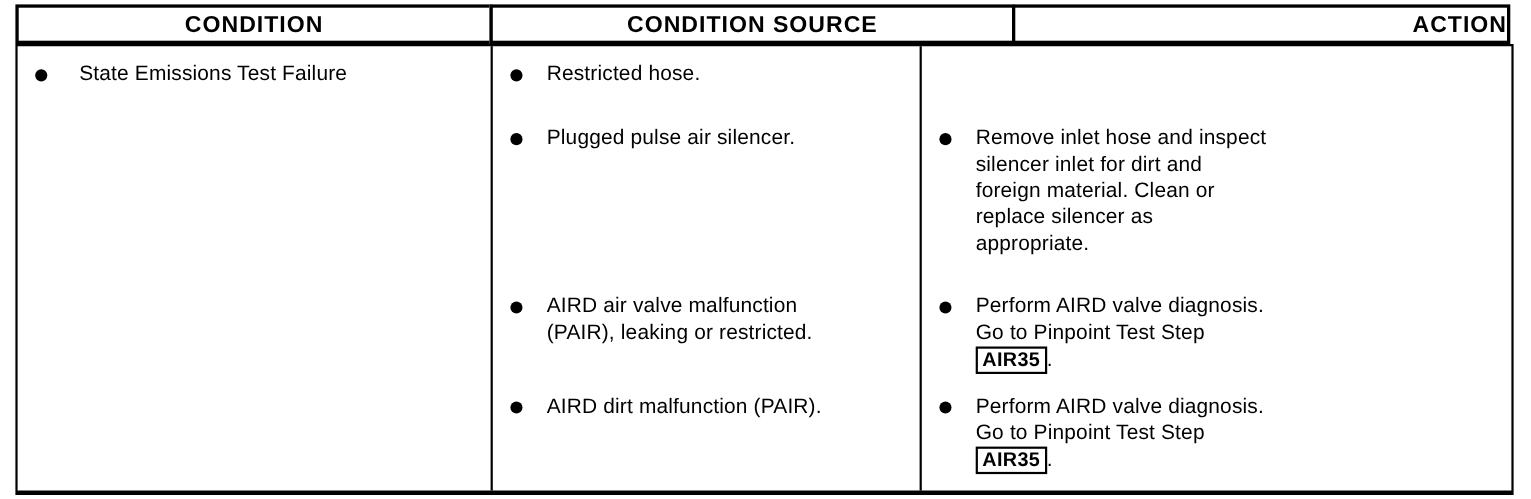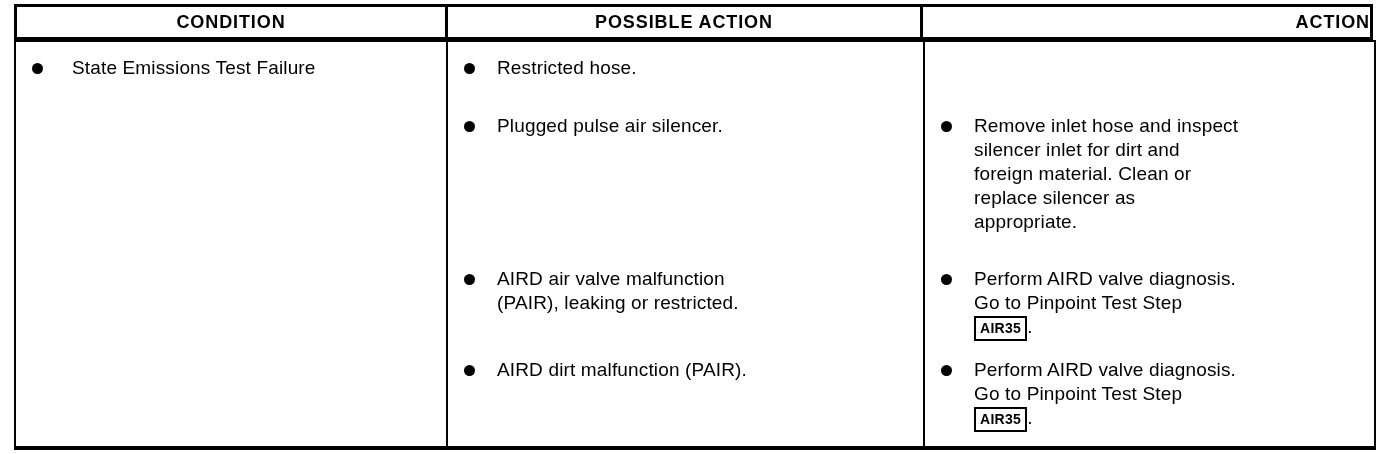--- a/index.html
+++ b/index.html
@@ -40,21 +40,21 @@
     align-items: center;
     justify-content: center;
     background: #fff;
     height: 36px;
   }
   .header-cell.c1 { width: 434px; }
   .header-cell.c2 { width: 478px; margin-left: -3px; }
   .header-cell.c3 { width: 453px; margin-left: -3px; justify-content: flex-end; }
 
   .header-text {
-    font-size: 18px;
+    font-size: 21px;
     font-weight: bold;
     letter-spacing: 0.9px;
     line-height: 1;
     white-space: nowrap;
   }
 
   
   .body-row {
     position: absolute;
     left: 14px;
@@ -67,21 +67,21 @@
     border-right: 2px solid #000;
     border-bottom: 4px solid #000;
     border-top: 2px solid #000;
   }
   .body-cell {
     box-sizing: border-box;
     position: relative;
     height: 100%;
   }
   .body-cell.c1 { width: 432px; border-right: 2px solid #000; }
-  .body-cell.c2 { width: 477px; border-right: 2px solid #000; }
+  .body-cell.c2 { width: 390px; border-right: 2px solid #000; }
   .body-cell.c3 { flex: 1 1 auto; }
 
   
   .bullet-item {
     position: absolute;
     display: flex;
     align-items: flex-start;
   }
   .bullet-dot {
     width: 11px;
@@ -118,37 +118,37 @@
   .col3 .i3 { top: 316px; }
 
   
   .pinpoint-line {
     display: block;
   }
   .pinpoint-box {
     display: inline-block;
     border: 2px solid #000;
     font-weight: bold;
-    font-size: 14px;
+    font-size: 18px;
     line-height: 20px;
     padding: 0px 4px 1px 4px;
     letter-spacing: 0.3px;
   }
 </style>
 </head>
 <body>
 
 <div class="page">
 
   <div class="header-row">
     <div class="header-cell c1">
       <span class="header-text">CONDITION</span>
     </div>
     <div class="header-cell c2">
-      <span class="header-text">POSSIBLE ACTION</span>
+      <span class="header-text">CONDITION SOURCE</span>
     </div>
     <div class="header-cell c3">
       <span class="header-text">ACTION</span>
     </div>
   </div>
 
   <div class="body-row">
 
     <div class="body-cell c1 col1">
       <div class="bullet-item i0">

